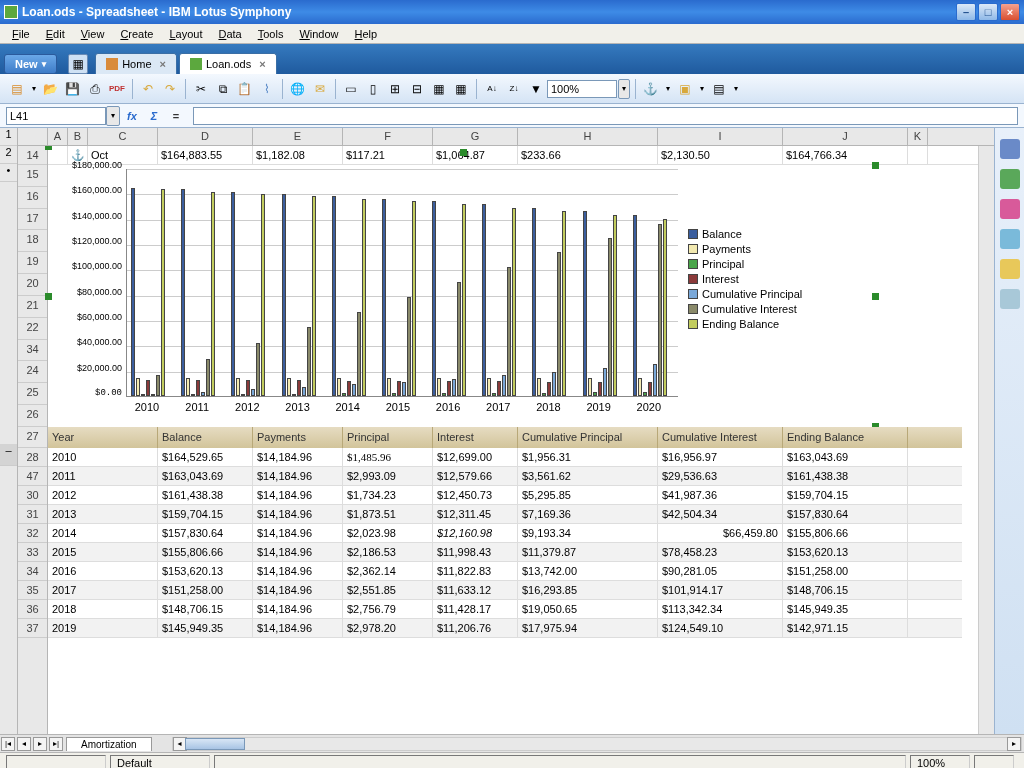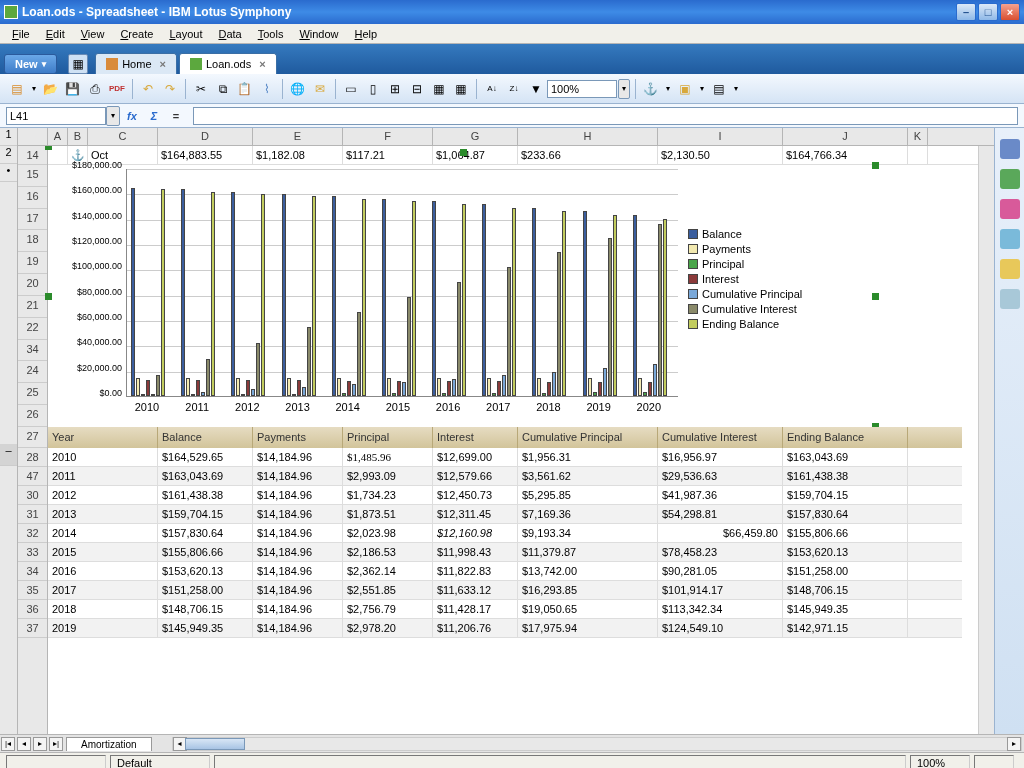--- a/index.html
+++ b/index.html
@@ -240,21 +240,21 @@
         <div class="chart">
           <div class="anchor-marks">
             <span style="left:-3px;top:-22px"></span>
             <span style="left:412px;top:-16px"></span>
             <span style="right:-3px;top:-3px"></span>
             <span style="left:-3px;top:128px"></span>
             <span style="right:-3px;top:128px"></span>
             <span style="right:-3px;bottom:-3px"></span>
           </div>
           <div class="chart-ylabels" id="ylabels">
-              <span style="top: 223px;">$0.00</span>
+              <span style="top: 223px; font-family: Liberation Mono, monospace;">$0.00</span>
               <span style="top: 197.667px;">$20,000.00</span>
               <span style="top: 172.333px;">$40,000.00</span>
               <span style="top: 147px;">$60,000.00</span>
               <span style="top: 121.667px;">$80,000.00</span>
               <span style="top: 96.3333px;">$100,000.00</span>
               <span style="top: 71px;">$120,000.00</span>
               <span style="top: 45.6667px;">$140,000.00</span>
               <span style="top: 20.3333px;">$160,000.00</span>
               <span style="top: -5px;">$180,000.00</span>
             </div>
@@ -454,21 +454,21 @@
               <div style="width: 125px;">$41,987.36</div>
               <div style="width: 125px;">$159,704.15</div>
             </div>
             <div class="data-row alt">
               <div style="width: 110px;">2013</div>
               <div style="width: 95px;">$159,704.15</div>
               <div style="width: 90px;">$14,184.96</div>
               <div style="width: 90px;">$1,873.51</div>
               <div style="width: 85px;">$12,311.45</div>
               <div style="width: 140px;">$7,169.36</div>
-              <div style="width: 125px;">$54,298.81</div>
+              <div style="width: 125px;">$42,504.34</div>
               <div style="width: 125px;">$157,830.64</div>
             </div>
             <div class="data-row">
               <div style="width: 110px;">2014</div>
               <div style="width: 95px;">$157,830.64</div>
               <div style="width: 90px;">$14,184.96</div>
               <div style="width: 90px;">$2,023.98</div>
               <div style="width: 85px; font-style: italic;">$12,160.98</div>
               <div style="width: 140px;">$9,193.34</div>
               <div style="width: 125px; text-align: right;">$66,459.80</div>

